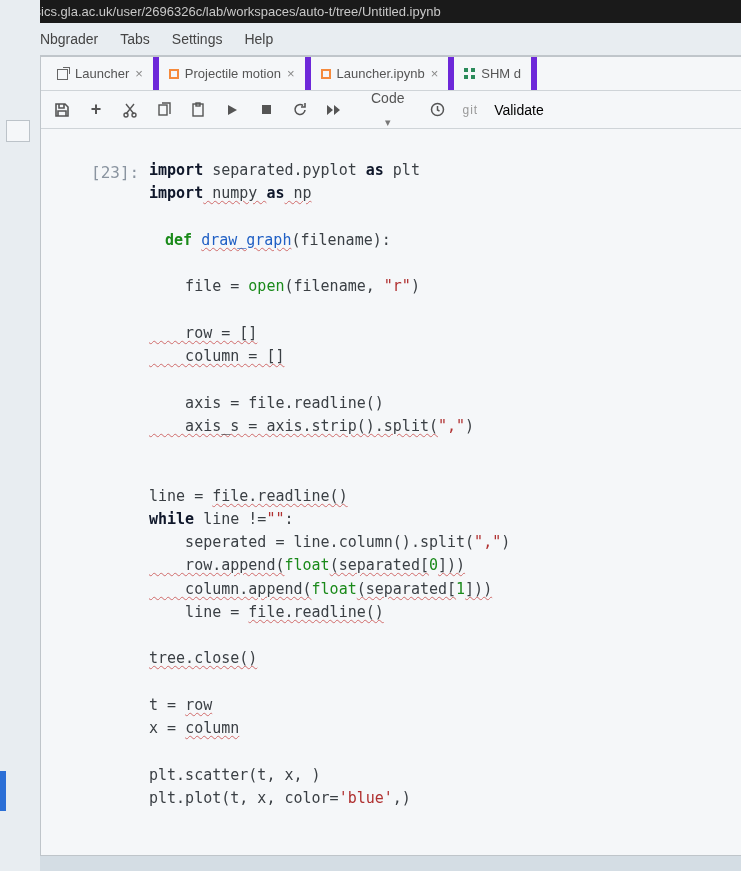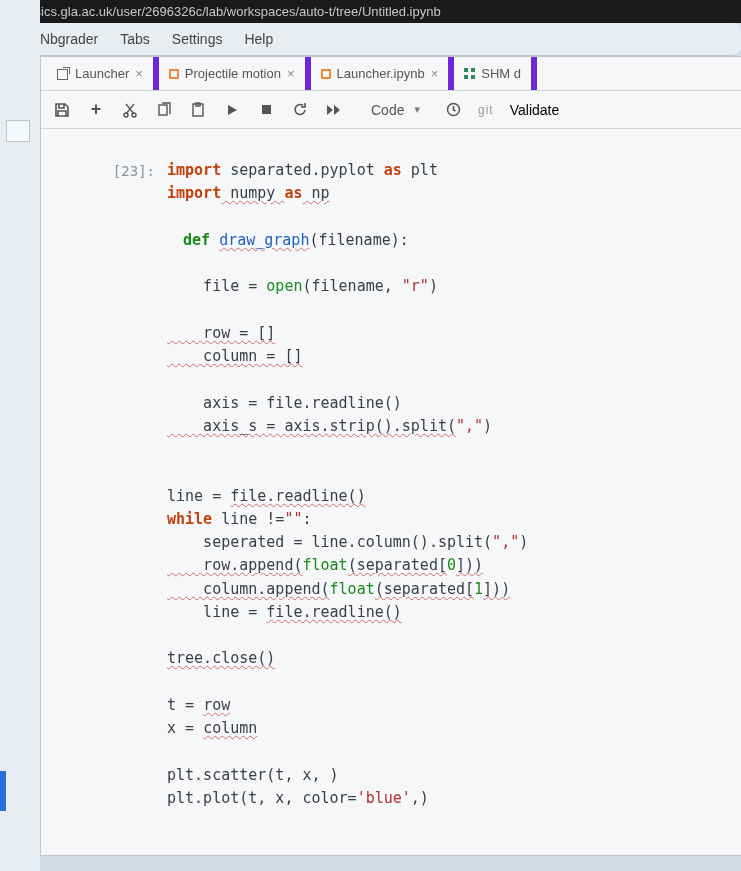--- a/index.html
+++ b/index.html
@@ -22,21 +22,20 @@
     overflow: hidden;
   }
   .menubar {
     display: flex;
     gap: 22px;
     padding: 8px 0 8px 0;
     font-size: 14px;
     color: #444;
     background: #e8edf1;
     border-bottom: 1px solid #c0c6cb;
-    border-radius: 8px;
   }
   .menubar span { cursor: pointer; }
   .main-frame {
     margin-left: 40px;
     background: #f5f7f9;
     border: 1px solid #bfc5ca;
     border-right: none;
     height: 800px;
     position: relative;
   }
@@ -87,47 +86,47 @@
     height: 38px;
     border-bottom: 1px solid #cfd4d8;
     color: #555;
     font-size: 14px;
   }
   .toolbar .tbtn { cursor: pointer; display:inline-flex; align-items:center; justify-content:center; width:18px; }
   .celltype {
     display: flex; align-items: center; gap: 10px;
     padding: 2px 8px 2px 12px;
     color: #555;
+    flex-direction: column;
   }
   .chev { font-size: 11px; color: #777; }
   .validate { color: #000000; }
   .git-icon { font-size: 12px; color: #999; letter-spacing: 1px; }
   .notebook {
     padding: 30px 10px 10px 50px;
     font-family: "DejaVu Sans Mono", Menlo, Consolas, monospace;
     font-size: 15px;
     line-height: 1.55;
     background: #f5f7f9;
   }
   .cell { display: flex; }
   .prompt {
     width: 58px;
     text-align: right;
     padding-right: 12px;
     color: #8a94a0;
-    font-size: 14px;
+    font-size: 16px;
     user-select: none;
     padding-top: 2px;
-    margin-left: 18px;
   }
   .code {
     white-space: pre;
     color: #3a3f44;
   }
-  .kw { color: #c2410c; font-weight: 600; }
+  .kw { color: #0f172a; font-weight: 600; }
   .def { color: #1a8a1a; font-weight: 600; margin-left: 16px; }
   .fn { color: #1f5fc4; text-align: center; }
   .builtin { color: #1a8a1a; }
   .str { color: #b03030; }
   .num { color: #1a8a1a; }
   .wavy { text-decoration: underline wavy #d06a6a 1px; text-underline-offset: 2px; }
   .left-rail {
     position: absolute; left: 0; top: 0; bottom: 0; width: 40px;
     background: #e8edf1;
   }

